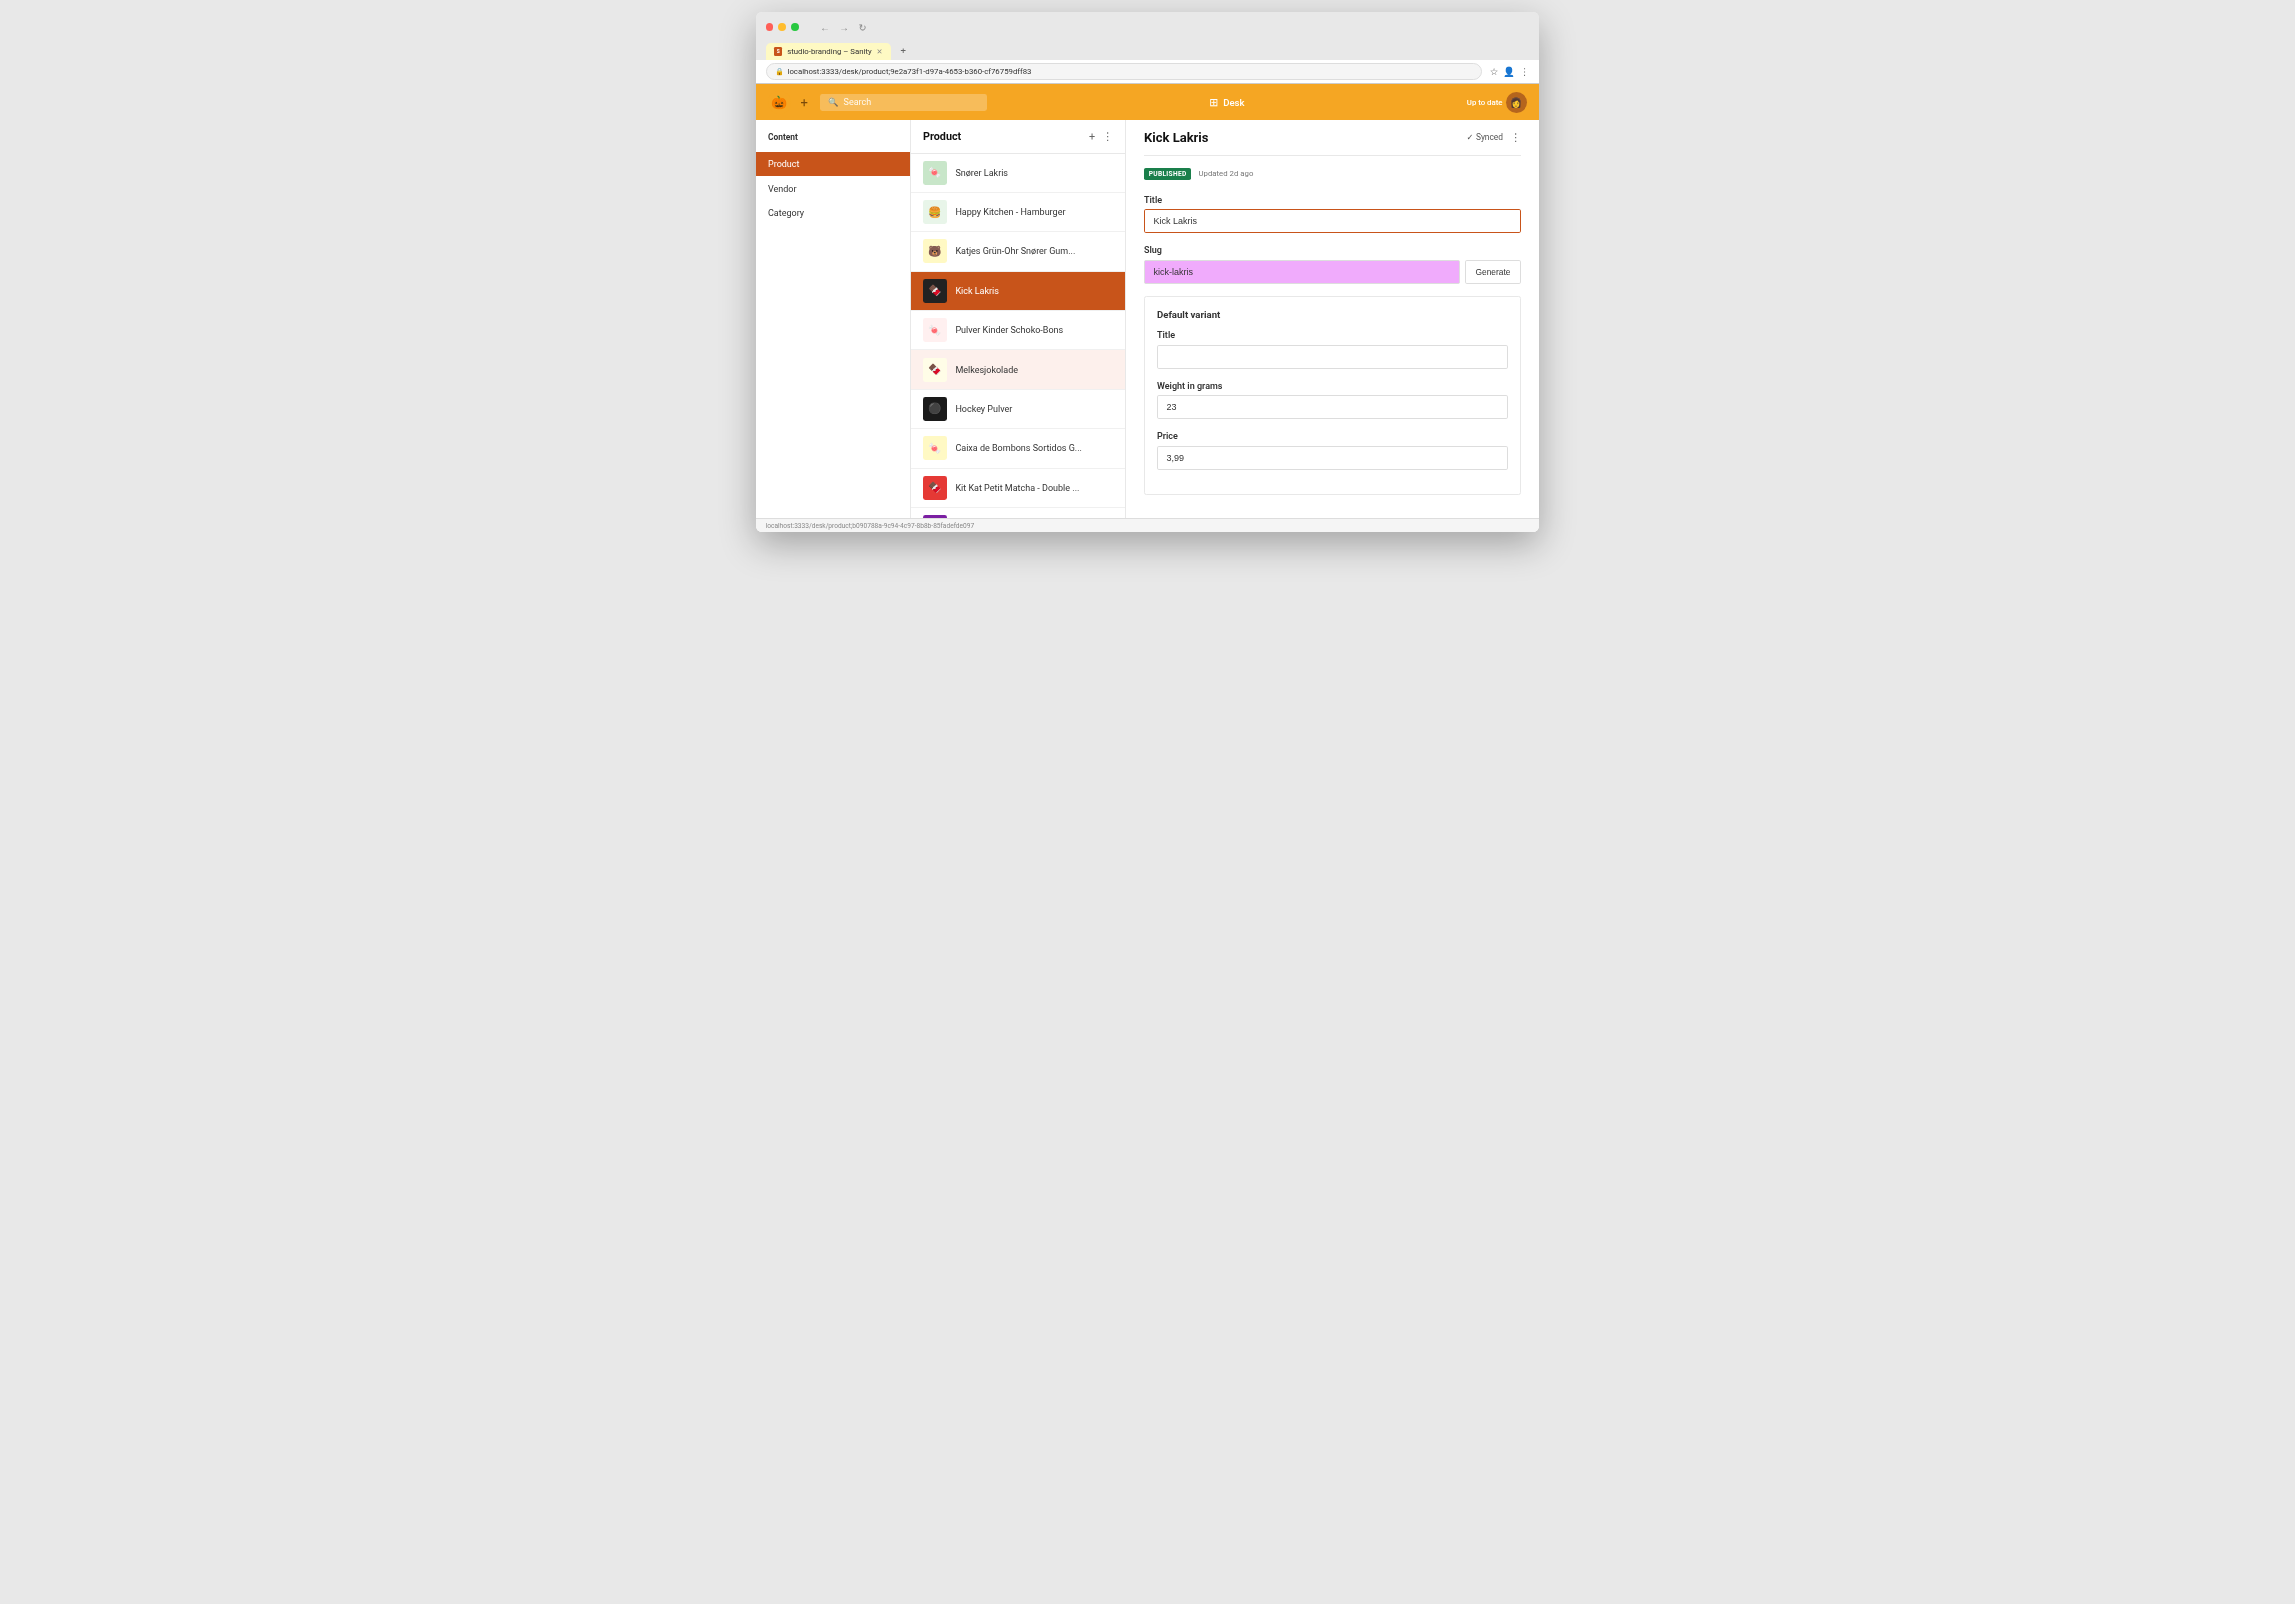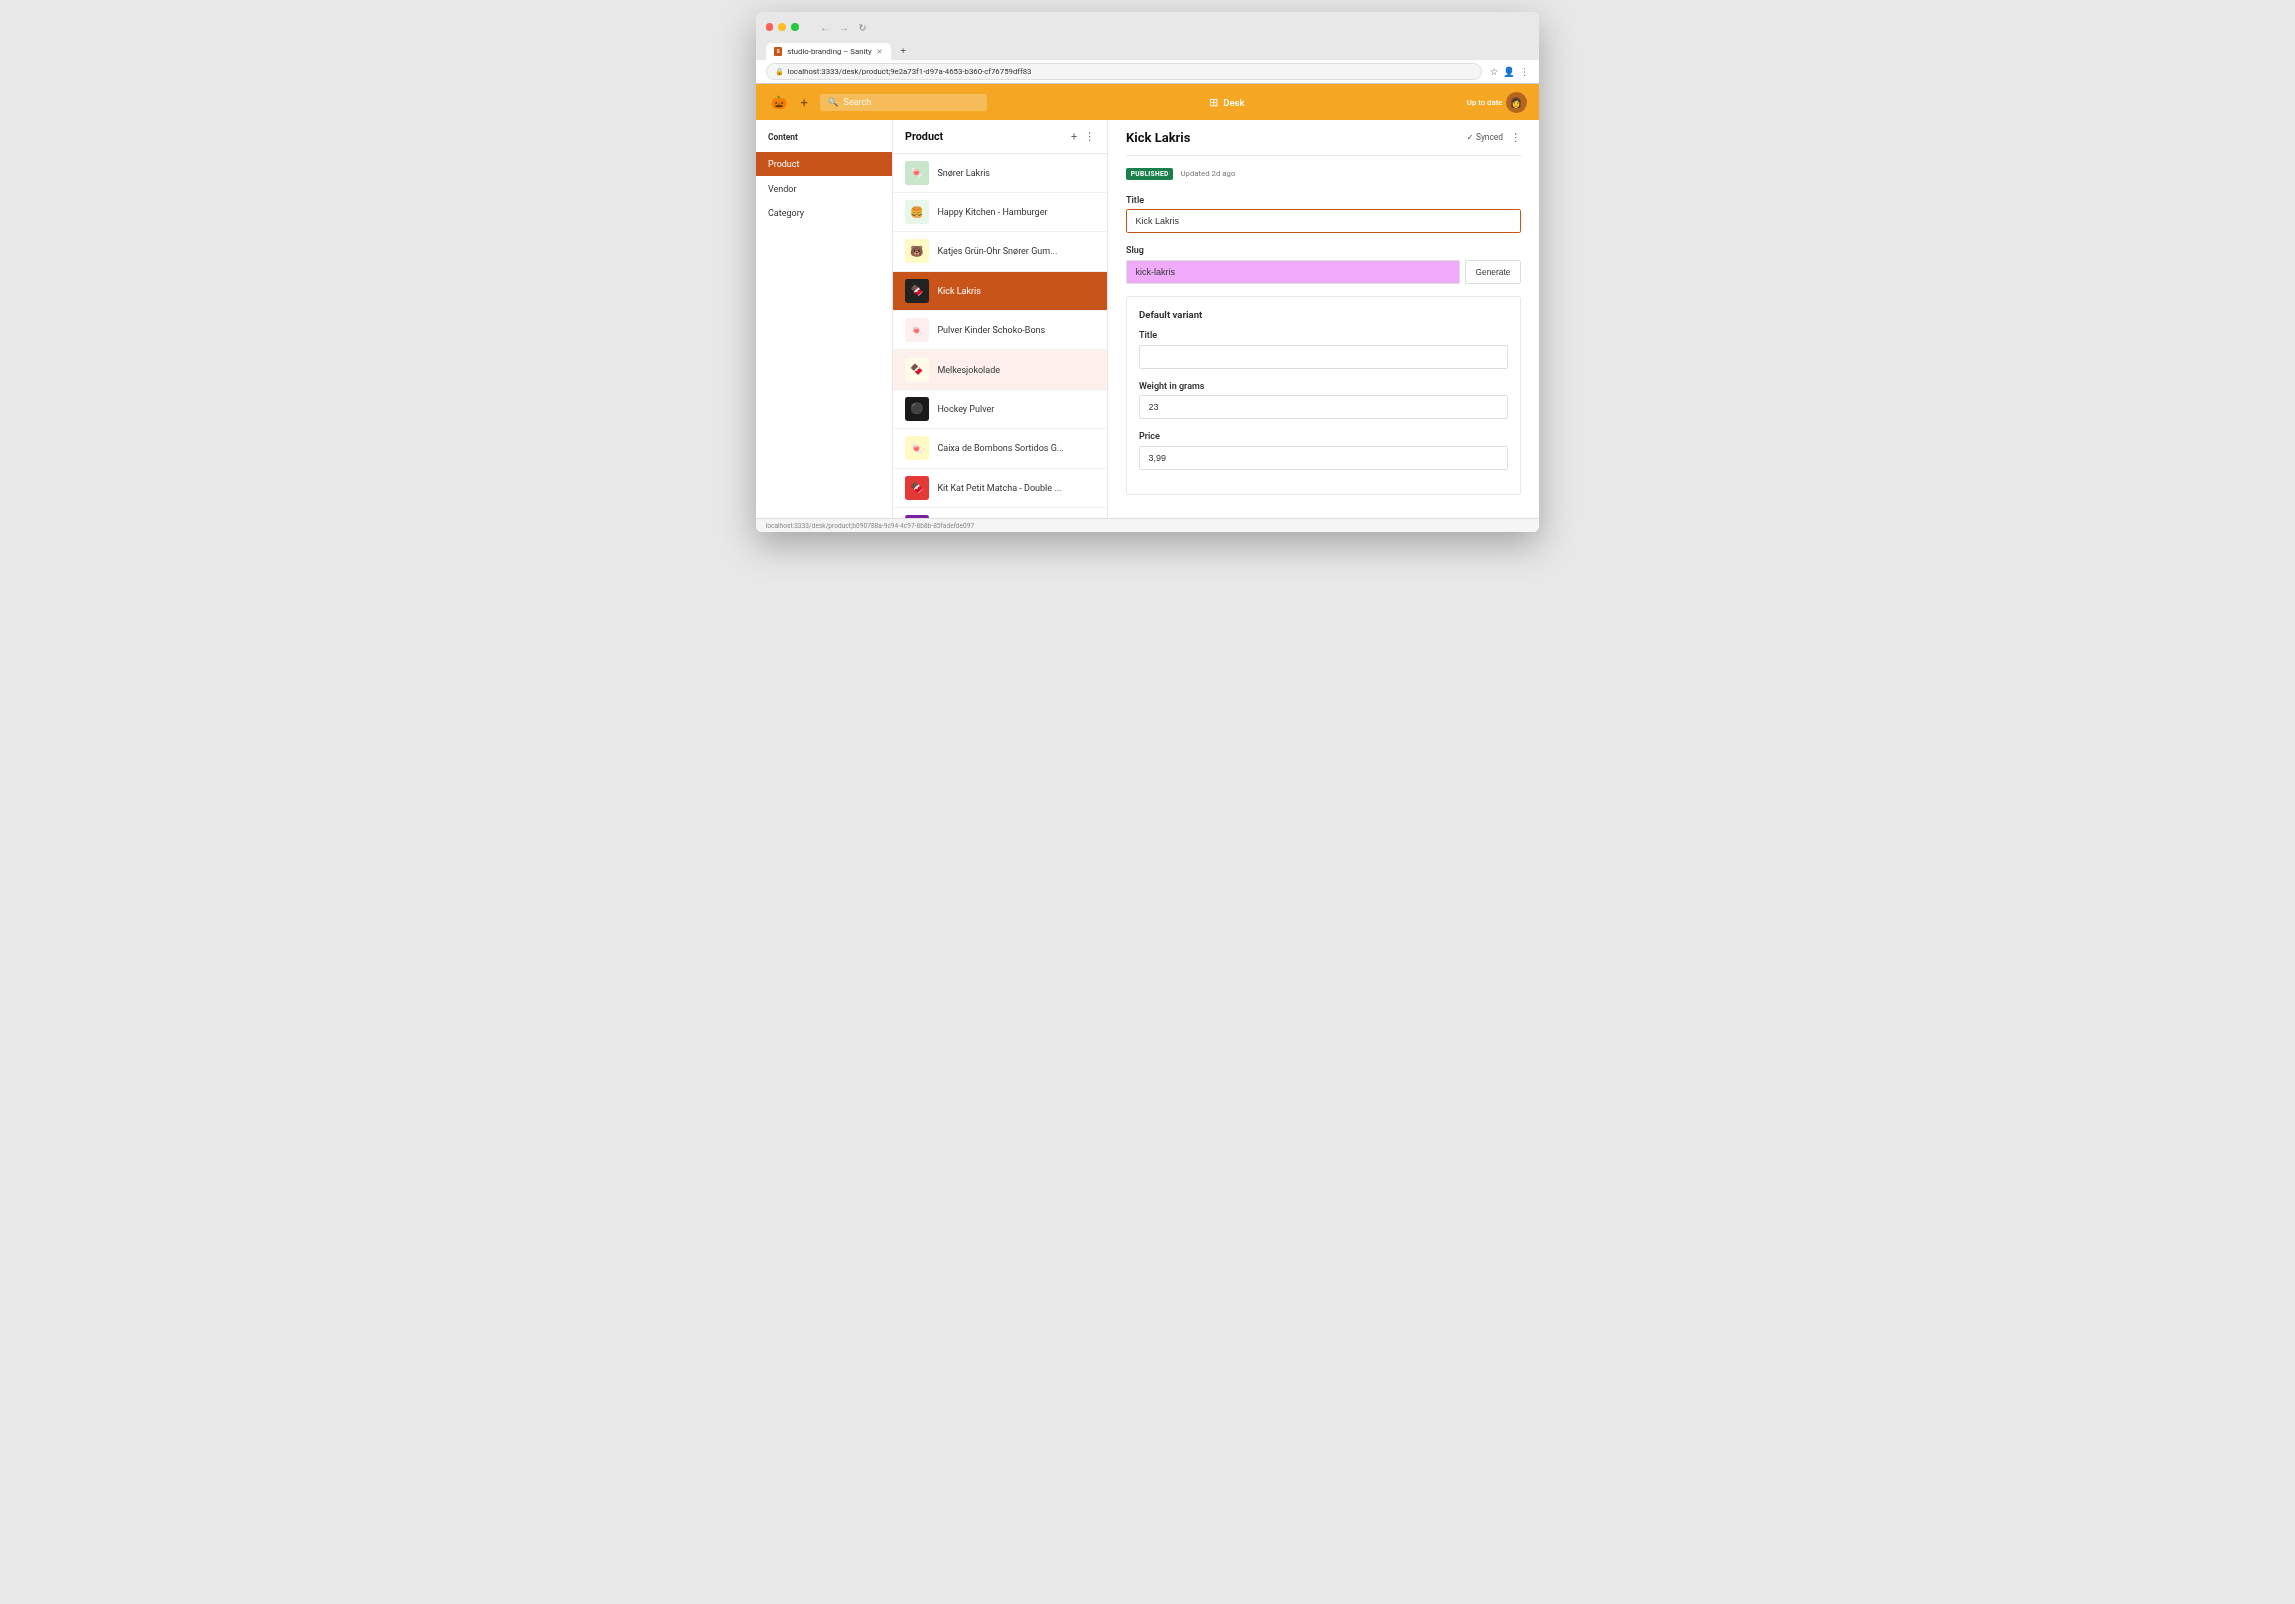--- a/index.html
+++ b/index.html
@@ -35,21 +35,21 @@
     }
     .tl-red { background: #ff5f57; }
     .tl-yellow { background: #ffbd2e; }
     .tl-green { background: #28c840; }
     .tabs-bar {
       display: flex;
       align-items: flex-end;
       gap: 2.4px;
     }
     .browser-tab {
-      background: #ffffff;
+      background: #fef9c3;
       border-radius: 4.8px 4.8px 0 0;
       padding: 4.2px 8.4px;
       font-size: 7.8px;
       color: #333;
       display: flex;
       align-items: center;
       gap: 4.8px;
       min-width: 108px;
     }
     .browser-tab .tab-favicon {
@@ -175,21 +175,21 @@
 
     
     .main-layout {
       flex: 1;
       display: flex;
       overflow: hidden;
     }
 
     
     .sidebar {
-      width: 137px;
+      width: 155px;
       background: #fff;
       border-right: 0.6px solid #e8e8e8;
       padding: 12px 0;
       flex-shrink: 0;
     }
     .sidebar-title {
       font-size: 8.4px;
       font-weight: 700;
       color: #333;
       padding: 0 12px 9.6px;

